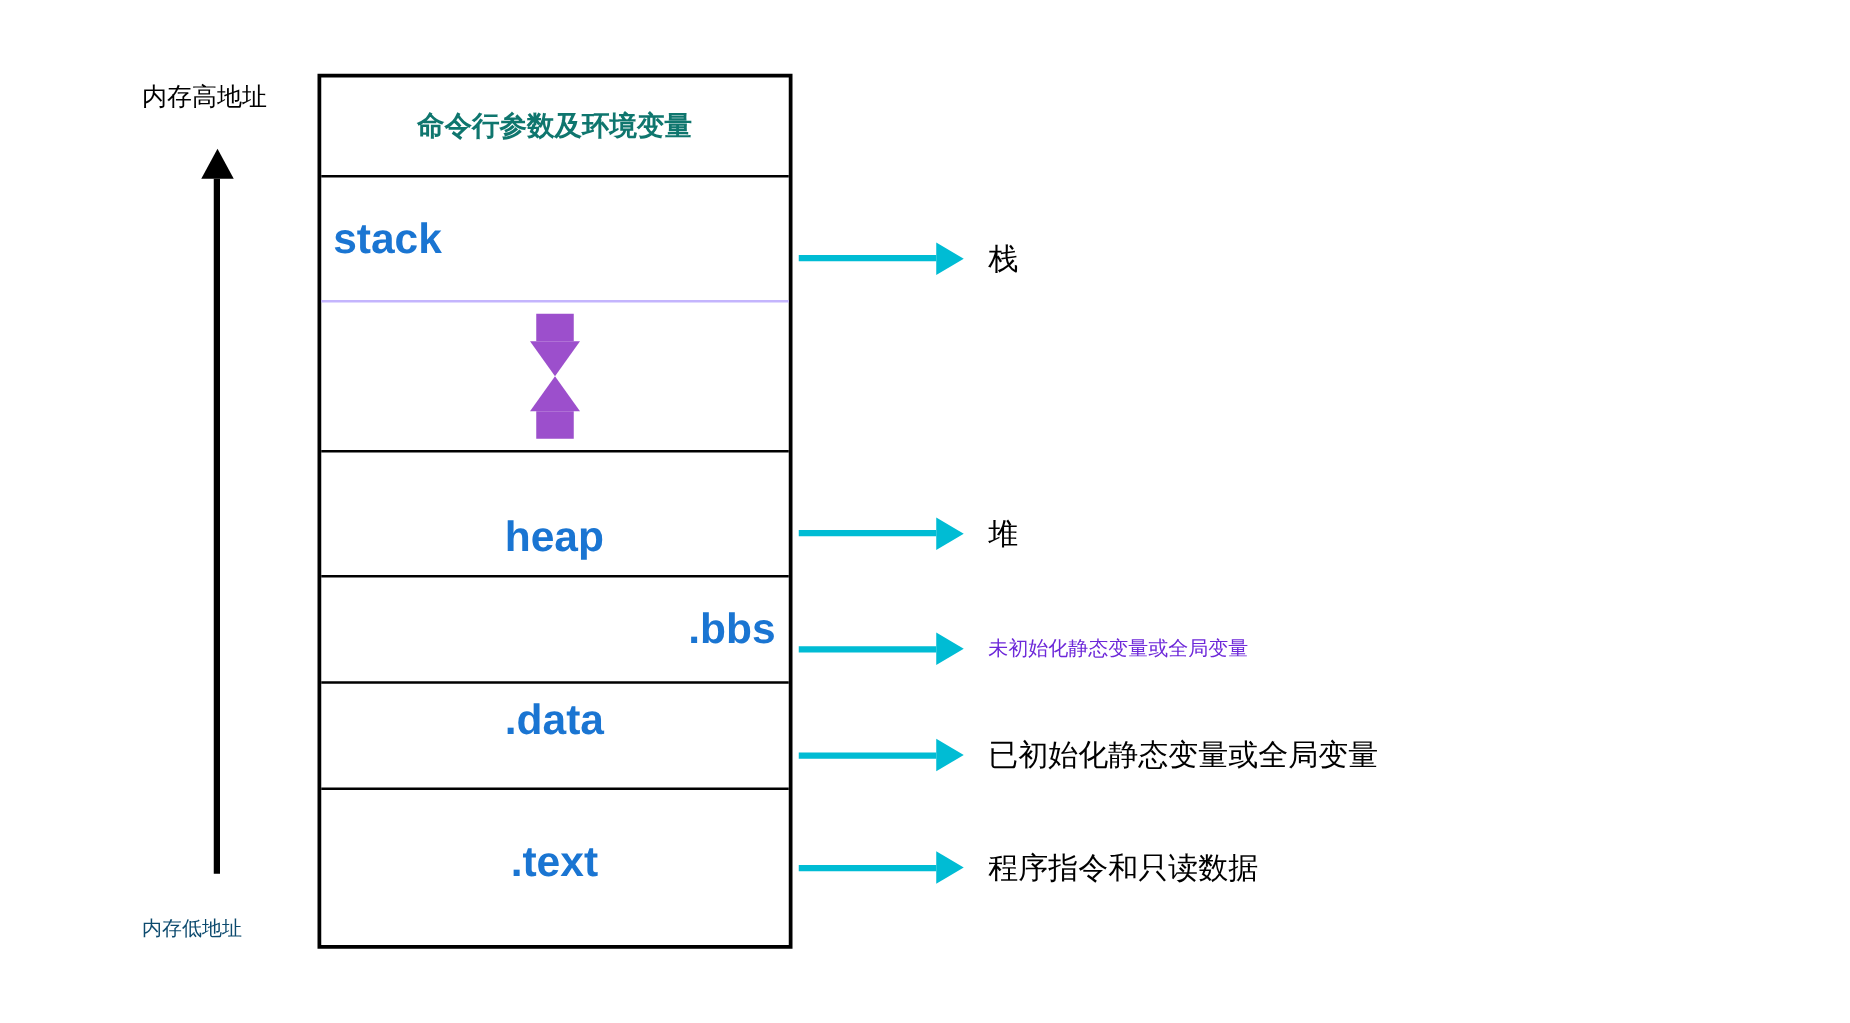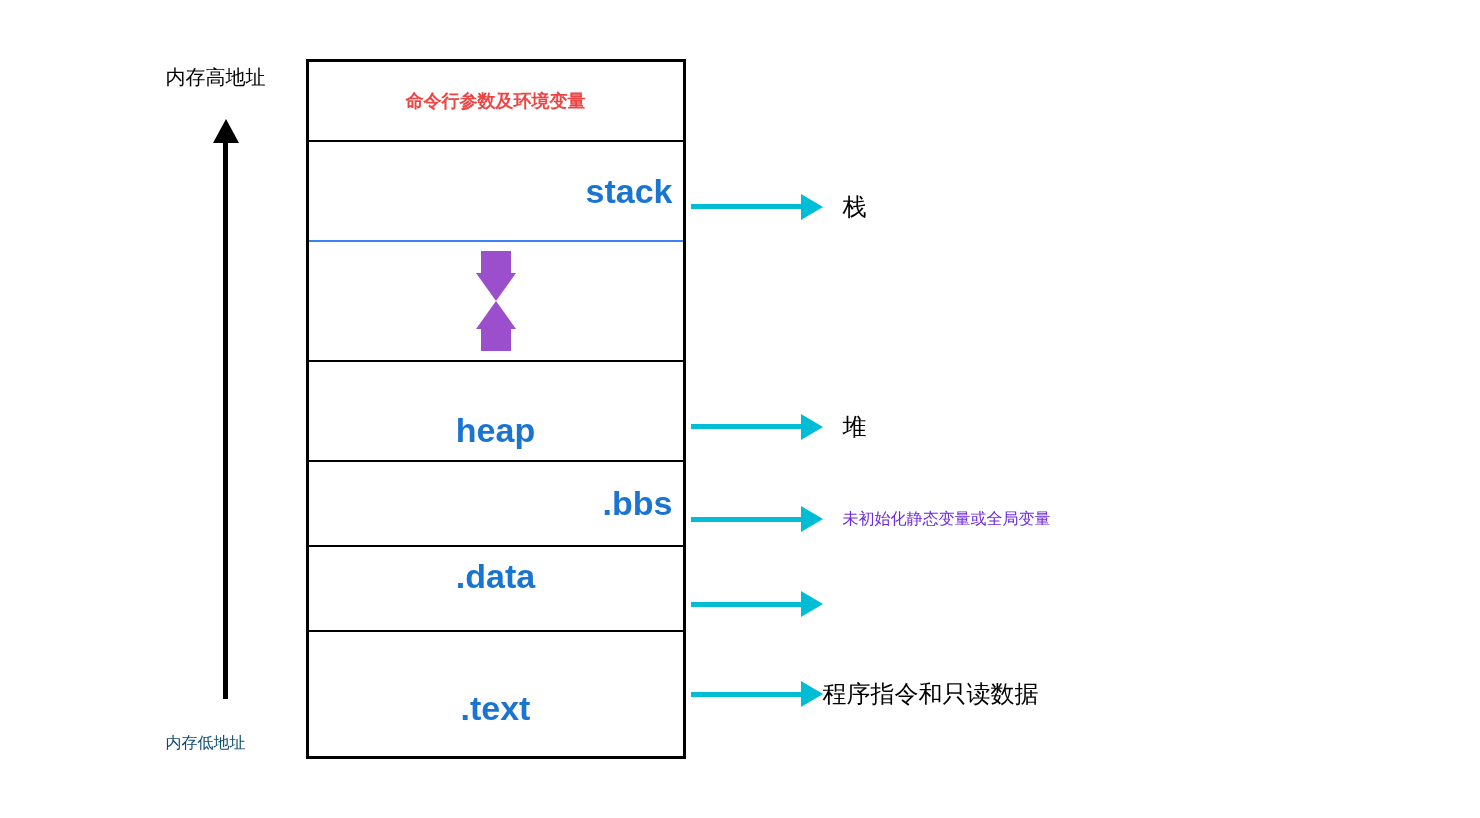--- a/index.html
+++ b/index.html
@@ -26,24 +26,24 @@
 
     <div style="position:absolute; top:60px; bottom:60px; left:50%; transform:translateX(-50%); display:flex; flex-direction:column; align-items:center;">
       <div style="width:0;height:0;border-left:13px solid transparent;border-right:13px solid transparent;border-bottom:24px solid #000;"></div>
       <div style="width:5px; flex:1; background:#000;"></div>
     </div>
   </div>
 
   <div style="display:flex; flex-direction:column; border:3px solid #000; width:380px;">
 
     <div style="border-bottom:2px solid #000; display:flex; align-items:center; justify-content:center; min-height:80px; padding:10px;">
-      <span style="font-size:18px; font-weight:bold; color:#ef4444;">命令行参数及环境变量</span>
+      <span style="font-size:22px; font-weight:bold; color:#0f766e;">命令行参数及环境变量</span>
     </div>
 
-    <div style="border-bottom:2px solid #3b82f6; display:flex; align-items:center; justify-content:flex-end; min-height:100px; padding:10px;">
+    <div style="border-bottom:2px solid #c4b5fd; display:flex; align-items:center; justify-content:flex-start; min-height:100px; padding:10px;">
       <span style="font-size:34px; font-weight:bold; color:#1a75d2;">stack</span>
     </div>
 
     <div style="border-bottom:2px solid #000; display:flex; align-items:center; justify-content:center; min-height:120px; padding:5px;">
 
       <div style="display:flex; flex-direction:column; align-items:center; gap:0;">
 
         <div style="display:flex; flex-direction:column; align-items:center;">
           <div style="width:30px; height:22px; background:#9c4fcc;"></div>
           <div style="width:0;height:0;border-left:20px solid transparent;border-right:20px solid transparent;border-top:28px solid #9c4fcc;"></div>
@@ -61,21 +61,21 @@
     </div>
 
     <div style="border-bottom:2px solid #000; display:flex; align-items:center; justify-content:flex-end; min-height:85px; padding:10px;">
       <span style="font-size:34px; font-weight:bold; color:#1a75d2;">.bbs</span>
     </div>
 
     <div style="border-bottom:2px solid #000; display:flex; align-items:flex-start; justify-content:center; min-height:85px; padding:10px;">
       <span style="font-size:34px; font-weight:bold; color:#1a75d2;">.data</span>
     </div>
 
-    <div style="display:flex; align-items:center; justify-content:center; min-height:95px; padding:10px;margin-top:29px;">
+    <div style="display:flex; justify-content:center; min-height:95px; padding:10px;margin-top:29px;">
       <span style="font-size:34px; font-weight:bold; color:#1a75d2;">.text</span>
     </div>
 
   </div>
 
   <div style="display:flex; flex-direction:column; margin-left:0;">
 
     <div style="min-height:80px; display:flex; align-items:center; border:none;"></div>
 
     <div style="min-height:100px; display:flex; align-items:center; gap:20px; padding-left:5px;">
@@ -102,23 +102,24 @@
         <div style="width:0;height:0;border-top:13px solid transparent;border-bottom:13px solid transparent;border-left:22px solid #00bcd4;"></div>
       </div>
       <span style="font-size:16px; color:#6d28d9; white-space:nowrap;">未初始化静态变量或全局变量</span>
     </div>
 
     <div style="min-height:85px; display:flex; align-items:center; gap:20px; padding-left:5px;">
       <div style="display:flex; align-items:center;">
         <div style="width:110px; height:5px; background:#00bcd4;"></div>
         <div style="width:0;height:0;border-top:13px solid transparent;border-bottom:13px solid transparent;border-left:22px solid #00bcd4;"></div>
       </div>
+      <span style="font-size:24px; color:#000; white-space:nowrap;">已初始化静态变量或全局变量</span>
     </div>
 
-    <div style="min-height:95px; display:flex; align-items:center; padding-left:5px;">
+    <div style="min-height:95px; display:flex; align-items:center; gap:20px; padding-left:5px;">
       <div style="display:flex; align-items:center;">
         <div style="width:110px; height:5px; background:#00bcd4;"></div>
         <div style="width:0;height:0;border-top:13px solid transparent;border-bottom:13px solid transparent;border-left:22px solid #00bcd4;"></div>
       </div>
       <span style="font-size:24px; color:#000; white-space:nowrap;">程序指令和只读数据</span>
     </div>
 
   </div>
 
 </div>

